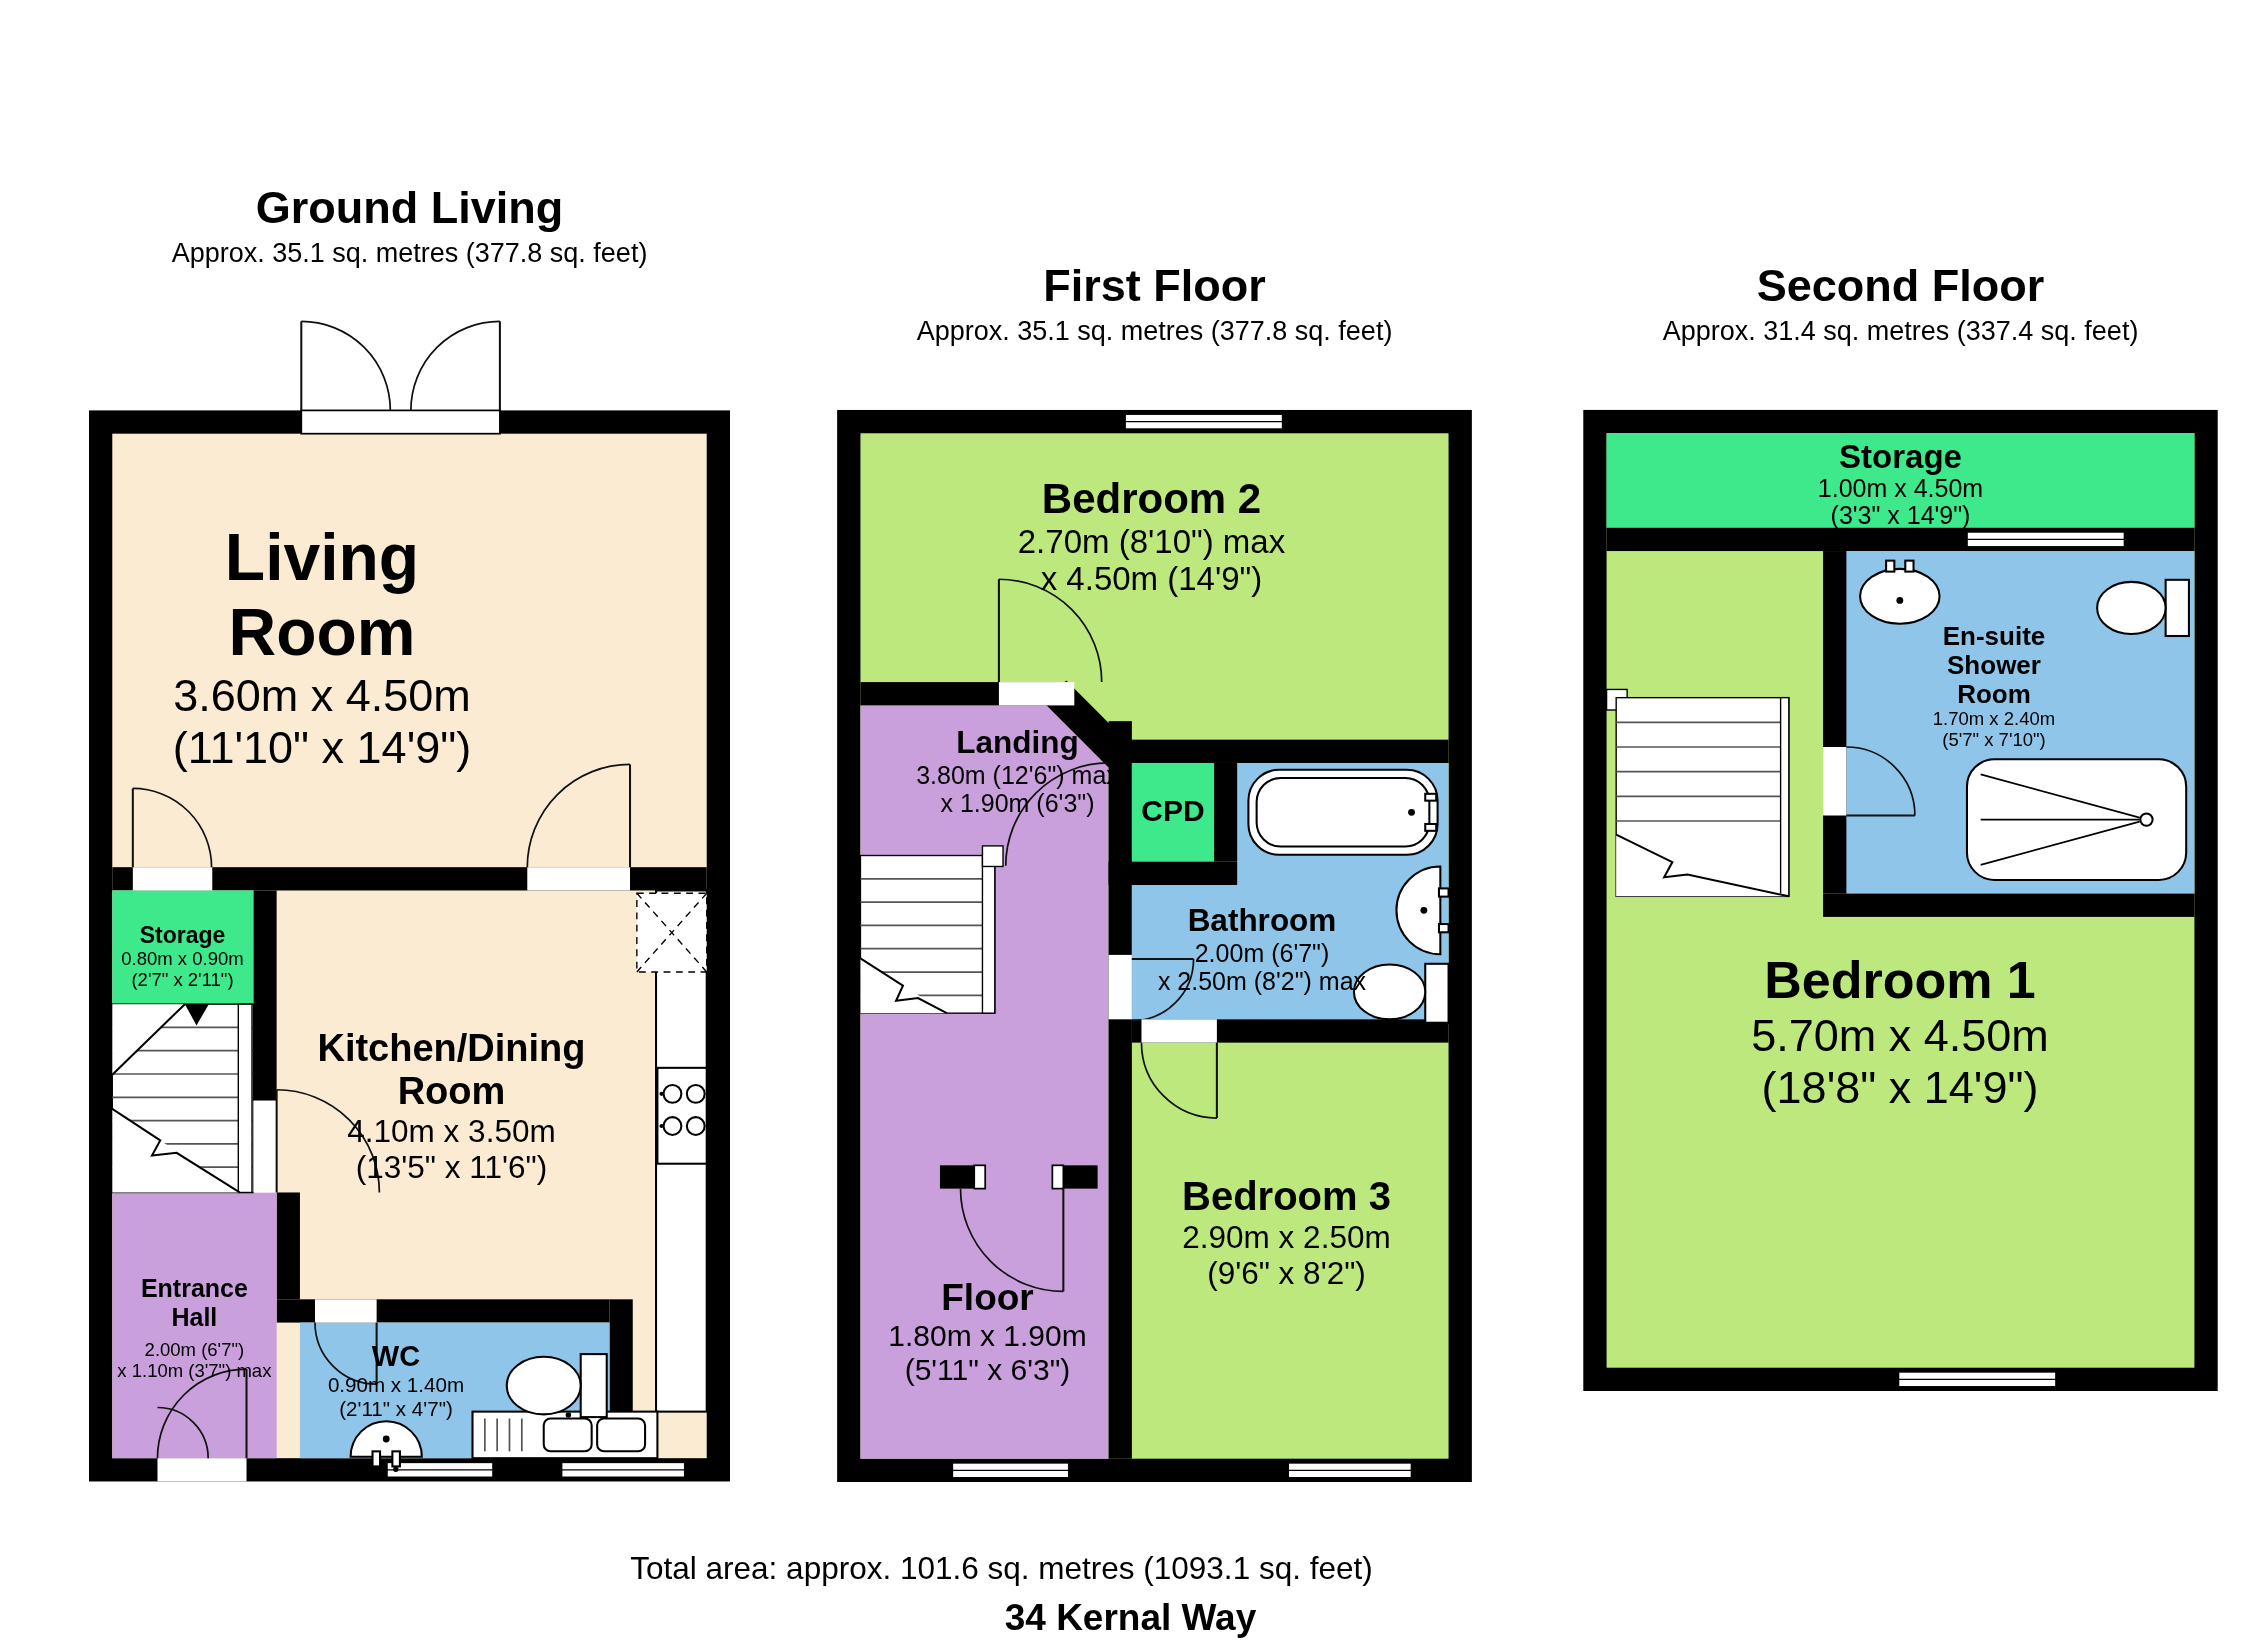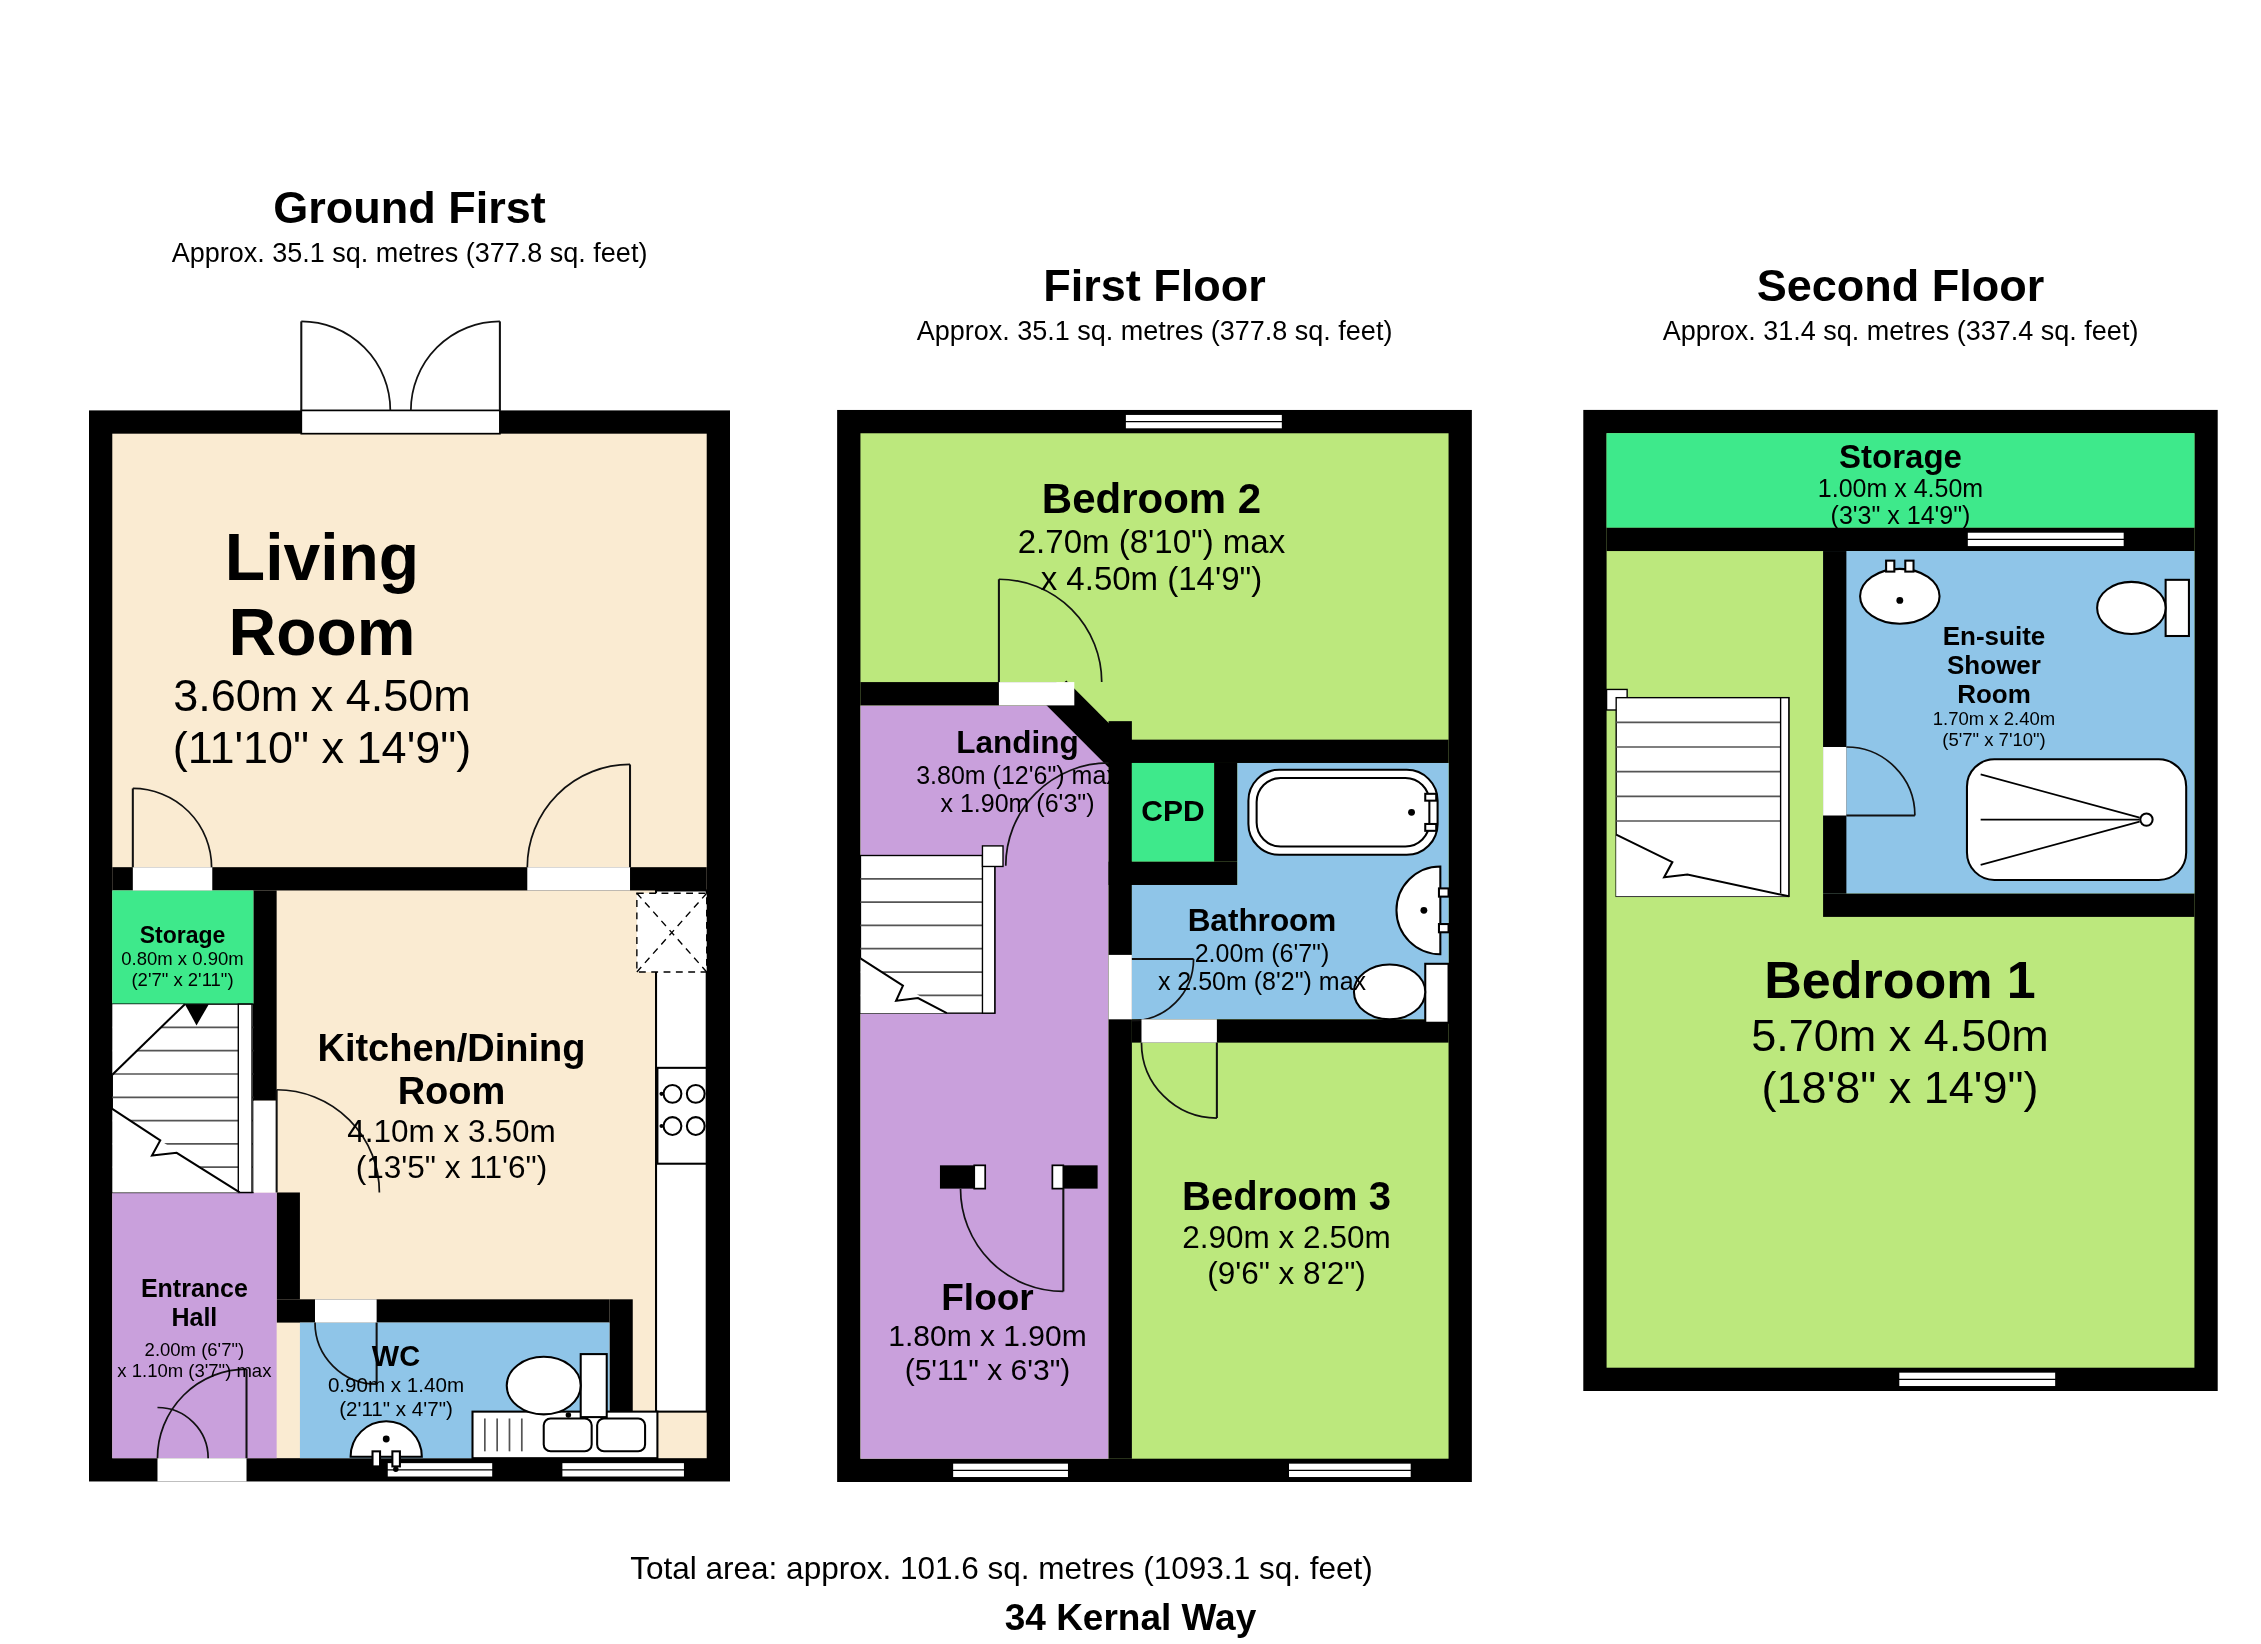--- a/index.html
+++ b/index.html
@@ -25,21 +25,21 @@
   .zig{fill:none;stroke:#000;stroke-width:3px;}
   .dash{fill:#fff;stroke:#000;stroke-width:2px;stroke-dasharray:10 8;}
   .dashline{stroke:#000;stroke-width:2px;stroke-dasharray:10 8;fill:none;}
 </style>
 </head>
 <body>
 
 <div id="canvas">
 
   <div class="floor-title" style="left:89px;top:184px;width:641px;">
-    <div class="ft-name">Ground First</div>
+    <div class="ft-name">Ground Living</div>
     <div class="ft-area">Approx. 35.1 sq. metres (377.8 sq. feet)</div>
   </div>
   <div class="floor-title" style="left:837px;top:262px;width:635px;">
     <div class="ft-name">First Floor</div>
     <div class="ft-area">Approx. 35.1 sq. metres (377.8 sq. feet)</div>
   </div>
   <div class="floor-title" style="left:1583px;top:262px;width:635px;">
     <div class="ft-name">Second Floor</div>
     <div class="ft-area">Approx. 31.4 sq. metres (337.4 sq. feet)</div>
   </div>

